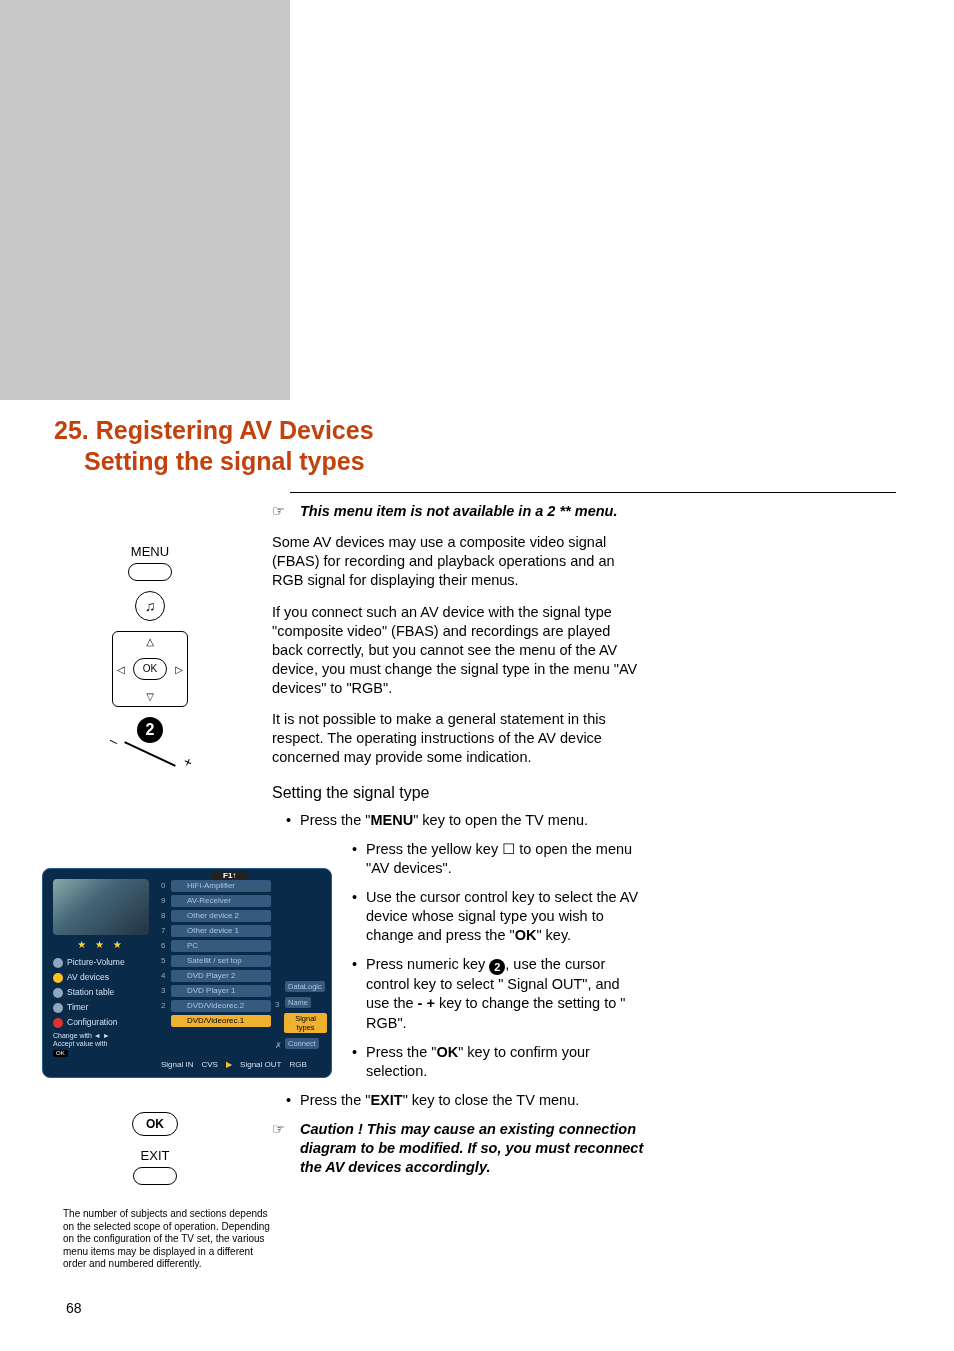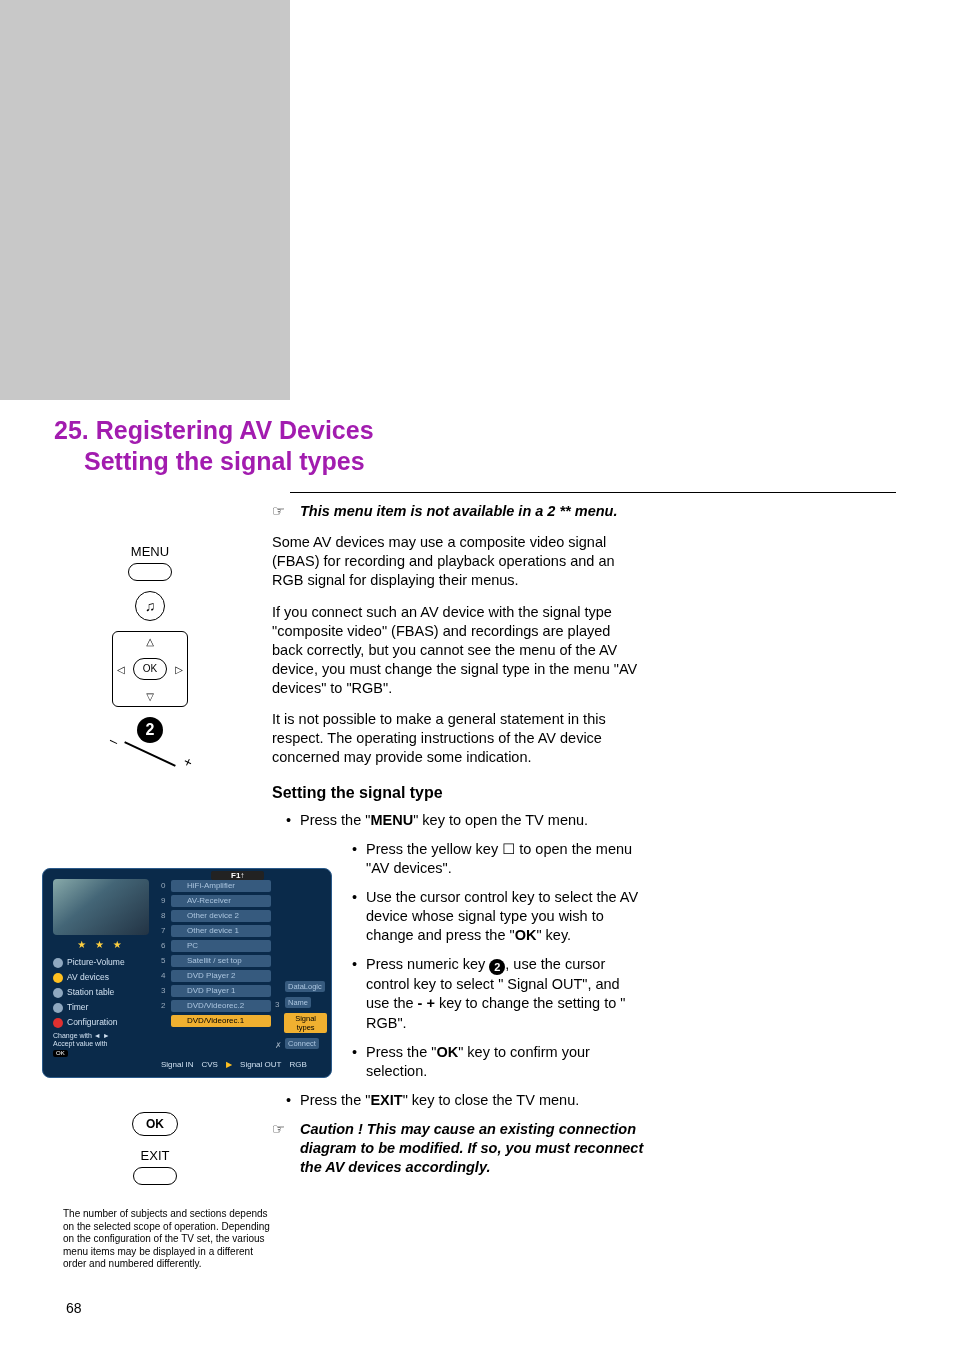--- a/index.html
+++ b/index.html
@@ -31,21 +31,21 @@
   .open-title {
     font-size: 25px;
     font-weight: 700;
     white-space: nowrap;
     padding-top: 22px;
   }
   .chapter-titles {
     font-size: 25px;
     font-weight: 700;
     line-height: 1.25;
-    color: #a21caf;
+    color: #c2410c;
   }
   .ct2 { padding-left: 30px; }
   .rule {
     position: absolute;
     left: 290px; top: 492px;
     width: 606px; height: 1px;
     background: #000;
   }
   .col-right {
     position: absolute;
@@ -62,21 +62,21 @@
     padding-left: 28px;
     position: relative;
   }
   .note .hand {
     position: absolute;
     left: 0; top: 0;
     font-style: normal;
     font-weight: normal;
   }
   .subhead {
-    font-weight: 700;
+    font-weight: 400;
     font-size: 16px;
     margin: 14px 0 8px;
   }
   .bullets { padding-left: 14px; }
   .bullets li { margin-bottom: 10px; list-style: none; position: relative; padding-left: 14px; }
   .bullets li::before { content: "•"; position: absolute; left: 0; top: 0; }
   .bullets-indent { margin-left: 66px; }
   .num-circle {
     display: inline-block;
     width: 16px; height: 16px;
@@ -265,21 +265,21 @@
   .tvmenu .rightcol .chip.y { background: #f0b030; color: #000; }
   .tvmenu .rightcol .lead {
     color: #9ab; font-size: 8px; margin-right: 2px;
     display: inline-block; width: 8px;
   }
   .tvmenu .rightcol .row { display: flex; align-items: center; margin-bottom: 2px; }
   .tvmenu .f1 {
     position: absolute; left: 168px; top: 2px;
     background: #222; color: #fff;
     font-size: 8px; font-weight: 700;
-    padding: 0 20px; border-radius: 2px;
+    padding: 0 12px; border-radius: 2px;
   }
   .tvmenu .sigrow {
     position: absolute; left: 118px; bottom: 8px;
     font-size: 8px;
     display: flex; gap: 8px;
     align-items: center;
     color: #cfe0f0;
   }
   .tvmenu .sigrow .arrow { color: #ffc020; }
 </style>

